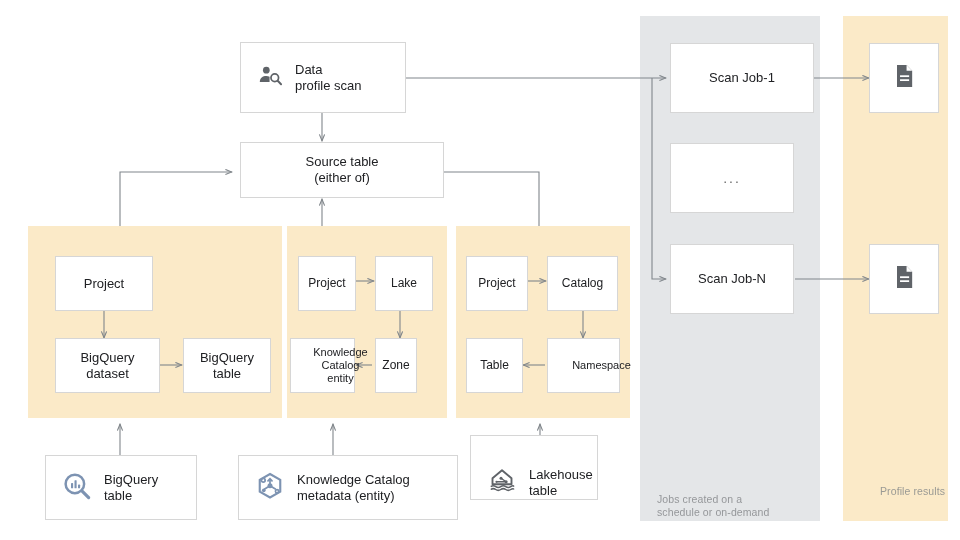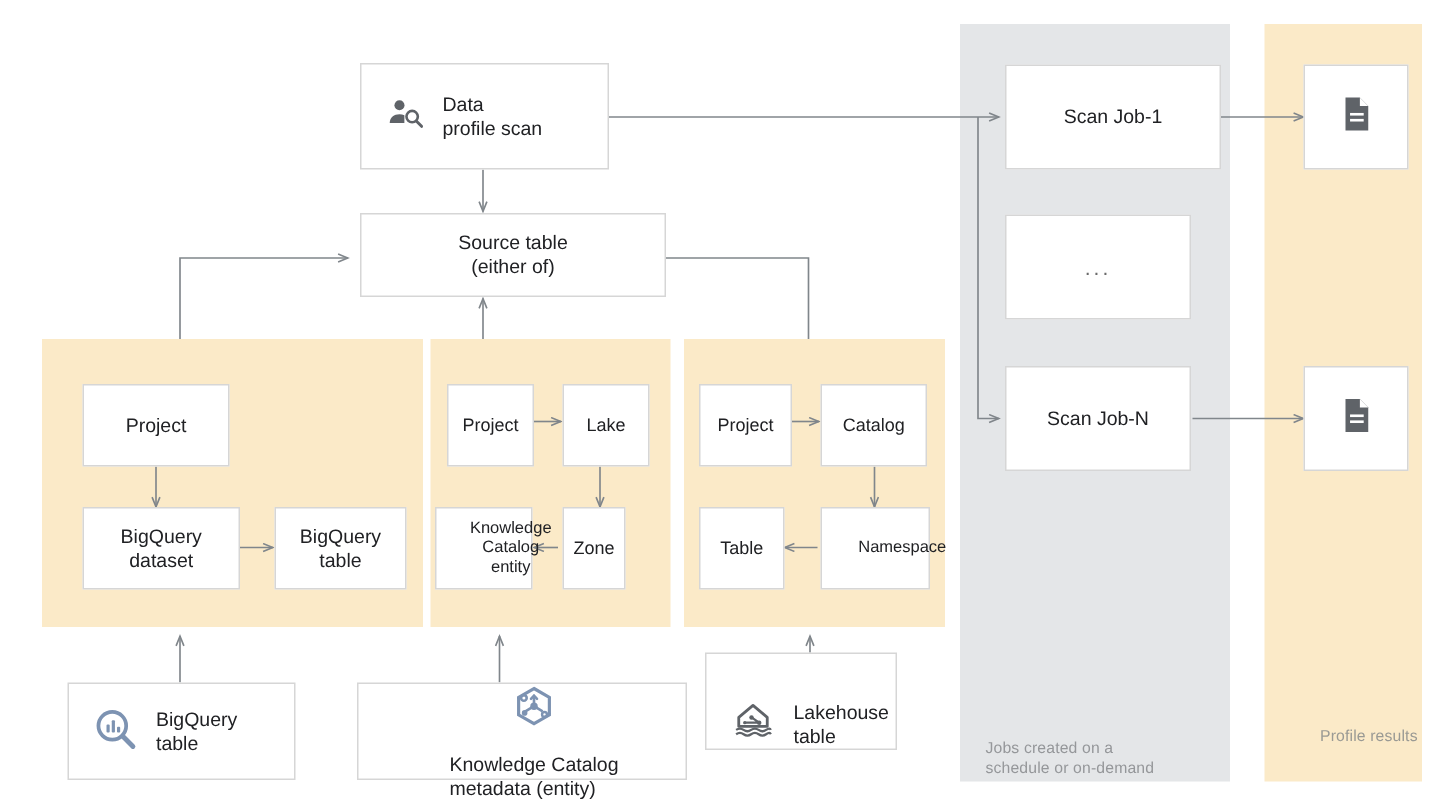--- a/index.html
+++ b/index.html
@@ -197,21 +197,21 @@
         <rect x="7.2" y="9.6" width="1.7" height="4.2" rx="0.5" fill="#7d93b2"></rect>
         <rect x="10.0" y="7.3" width="1.7" height="6.5" rx="0.5" fill="#7d93b2"></rect>
         <rect x="12.8" y="10.8" width="1.7" height="3.0" rx="0.5" fill="#7d93b2"></rect>
         <path d="M15.9,15.9 L21.3,21.3" stroke="#7d93b2" stroke-width="2.6" stroke-linecap="round"></path>
       </svg>
     </span>
     <span class="label">BigQuery
 table</span>
   </div>
 
-  <div class="node with-icon" style="left:238px; top:455px; width:220px; height:65px;flex-direction:column;">
+  <div class="node with-icon" style="left:238px; top:455px; width:220px; height:65px;">
     <span class="icon-svg">
       <svg width="30" height="30" viewBox="0 0 24 24">
         <path d="M12,2.4 L20.2,7.1 L20.2,16.5 L12,21.2 L3.8,16.5 L3.8,7.1 Z" fill="none" stroke="#7d93b2" stroke-width="1.7"></path>
         <circle cx="12" cy="11.8" r="2.0" fill="#7d93b2"></circle>
         <path d="M12,11.8 L12,6.6 M12,11.8 L7.4,14.6 M12,11.8 L16.6,14.6" stroke="#7d93b2" stroke-width="1.4"></path>
         <path d="M10.4,7.9 L12,6.2 L13.6,7.9" fill="none" stroke="#7d93b2" stroke-width="1.4" stroke-linecap="round"></path>
         <circle cx="6.6" cy="7.4" r="1.5" fill="none" stroke="#7d93b2" stroke-width="1.4"></circle>
         <circle cx="17.6" cy="16.2" r="1.3" fill="none" stroke="#7d93b2" stroke-width="1.3"></circle>
         <circle cx="7.0" cy="15.4" r="1.5" fill="#7d93b2"></circle>
       </svg>

